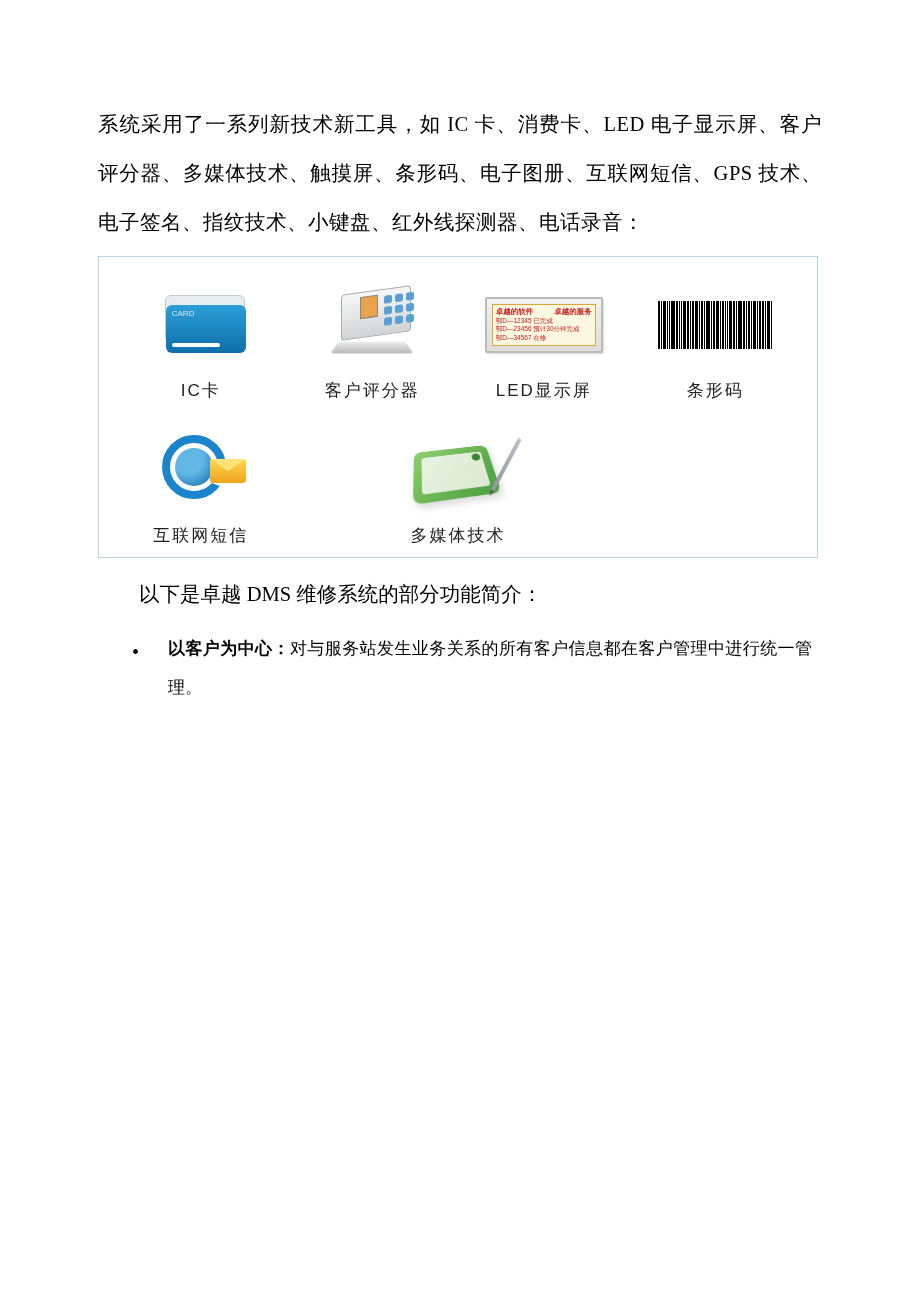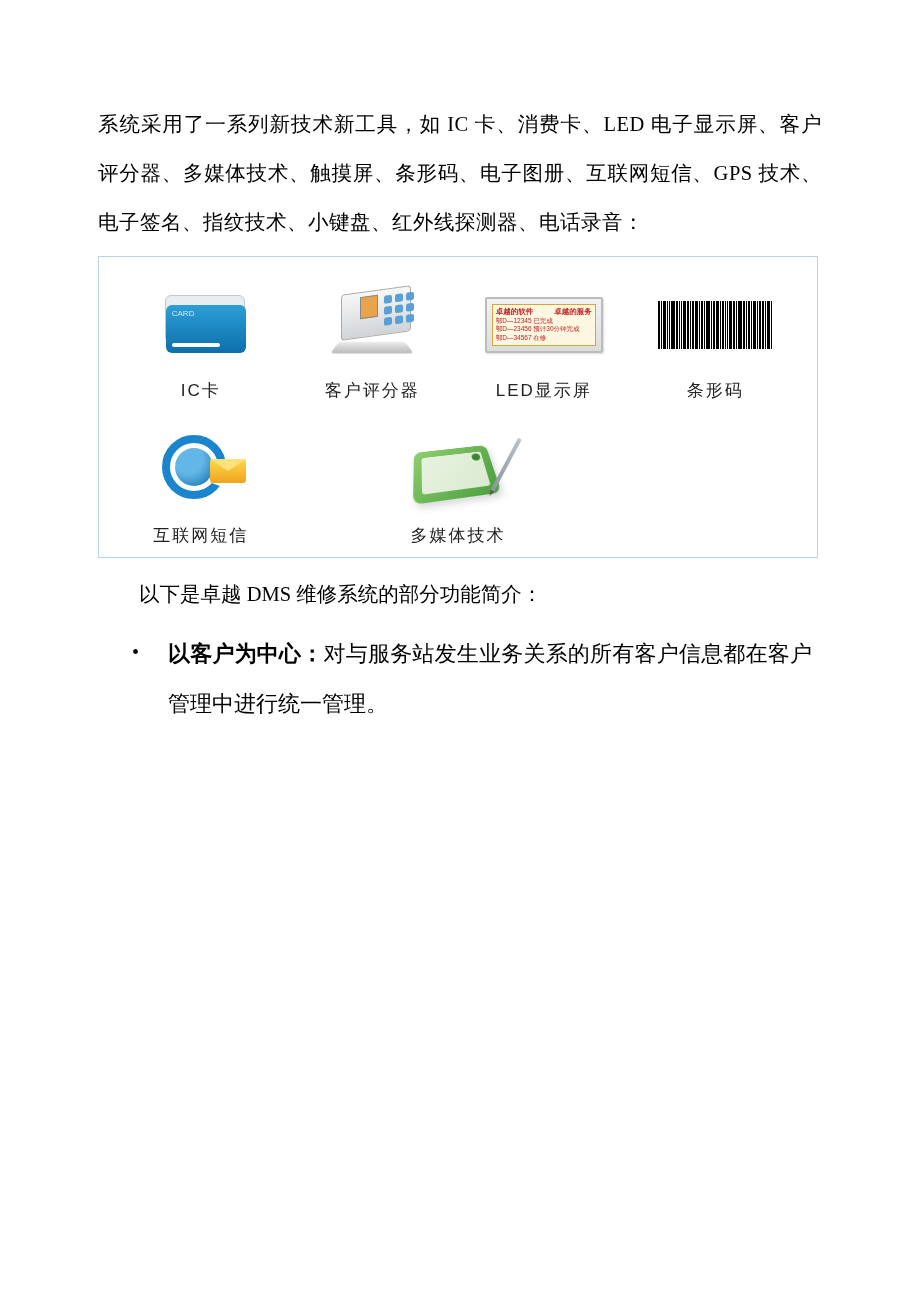--- a/index.html
+++ b/index.html
@@ -60,21 +60,21 @@
       padding-left: 34px;
       padding-right: 10px;
     }
     .bullet-dot {
       font-size: 20px;
       line-height: 2.3;
       width: 36px;
     }
     .bullet-text {
       flex: 1;
-      font-size: 22px;
+      font-size: 17px;
       line-height: 2.3;
       text-align: justify;
     }
     .bold { font-weight: bold; }
 
     
     .ic-card {
       position: relative; width: 88px; height: 60px;
     }
     .ic-card .c1 { position:absolute; width:80px; height:48px; background:#e8edf0; border:1px solid #c2c9ce; border-radius:6px; top:0; left:8px; }

